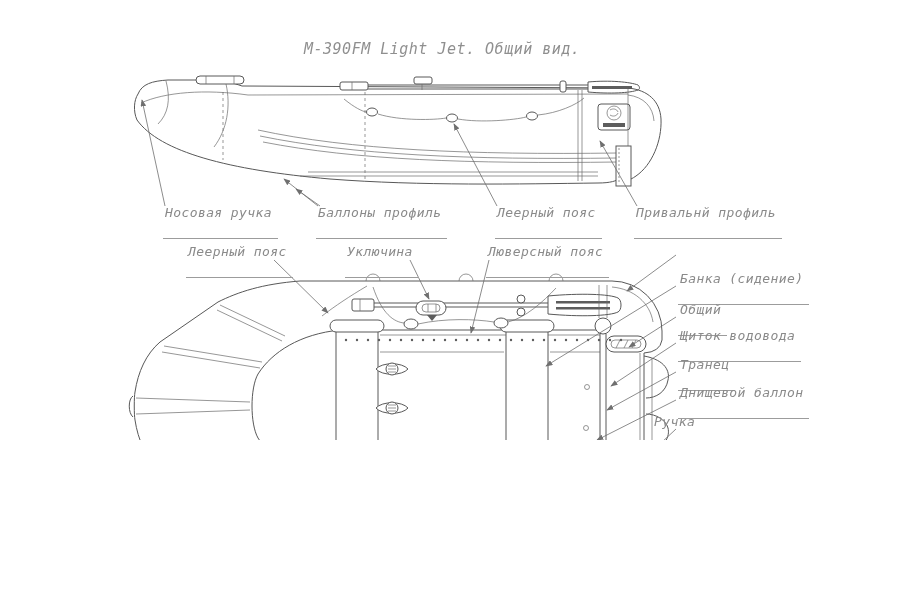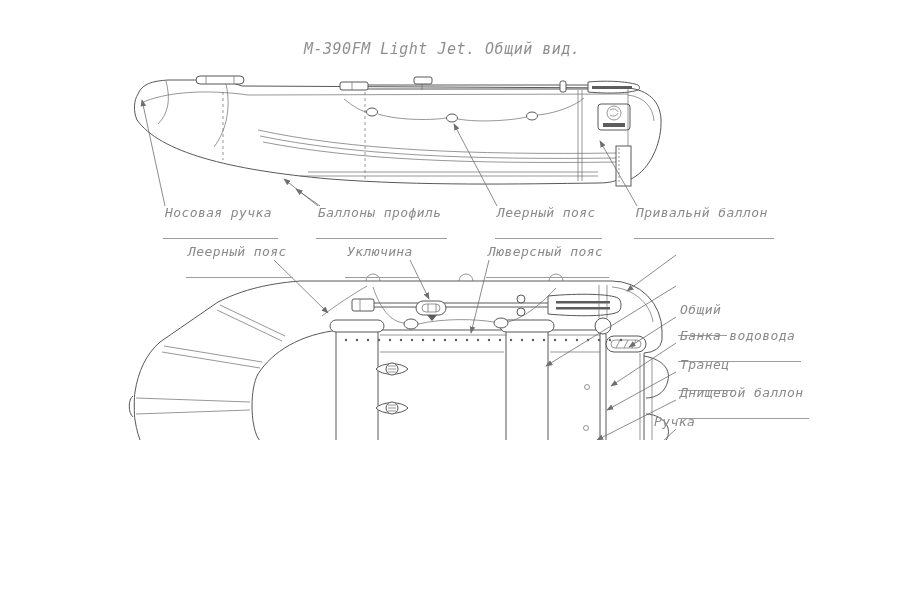--- a/index.html
+++ b/index.html
@@ -324,25 +324,26 @@
       <path class="ldr" d="M676,400 L597,440" marker-end="url(#arr)"></path>
       <path class="ldr" d="M676,429 L631,471" marker-end="url(#arr)"></path>
     </g>
   </svg>
 
   <div class="title">М-390FM Light Jet. Общий вид.</div>
 
   <div class="lbl" style="left:163px; top:205px">Носовая ручка</div>
   <div class="lbl" style="left:316px; top:205px">Баллоны профиль</div>
   <div class="lbl" style="left:495px; top:205px">Леерный пояс</div>
-  <div class="lbl" style="left:634px; top:205px">Привальнй баллон</div>
+  <div class="lbl" style="left:634px; top:205px">Привальнй профиль</div>
 
   <div class="lbl" style="left:186px; top:244px">Леерный пояс</div>
   <div class="lbl" style="left:345px; top:244px">Уключина</div>
   <div class="lbl" style="left:486px; top:244px">Люверсный пояс</div>
 
+  <div class="lbl" style="left:678px; top:271px">Банка (сидение)</div>
   <div class="lbl" style="left:678px; top:302px">Общий</div>
-  <div class="lbl" style="left:678px; top:328px">Банка водовода</div>
+  <div class="lbl" style="left:678px; top:328px">Щиток водовода</div>
   <div class="lbl" style="left:678px; top:357px">Транец</div>
   <div class="lbl" style="left:678px; top:385px">Днищевой баллон</div>
   <div class="lbl" style="left:652px; top:414px">Ручка</div>
 
 </div>
 
 </body></html>

